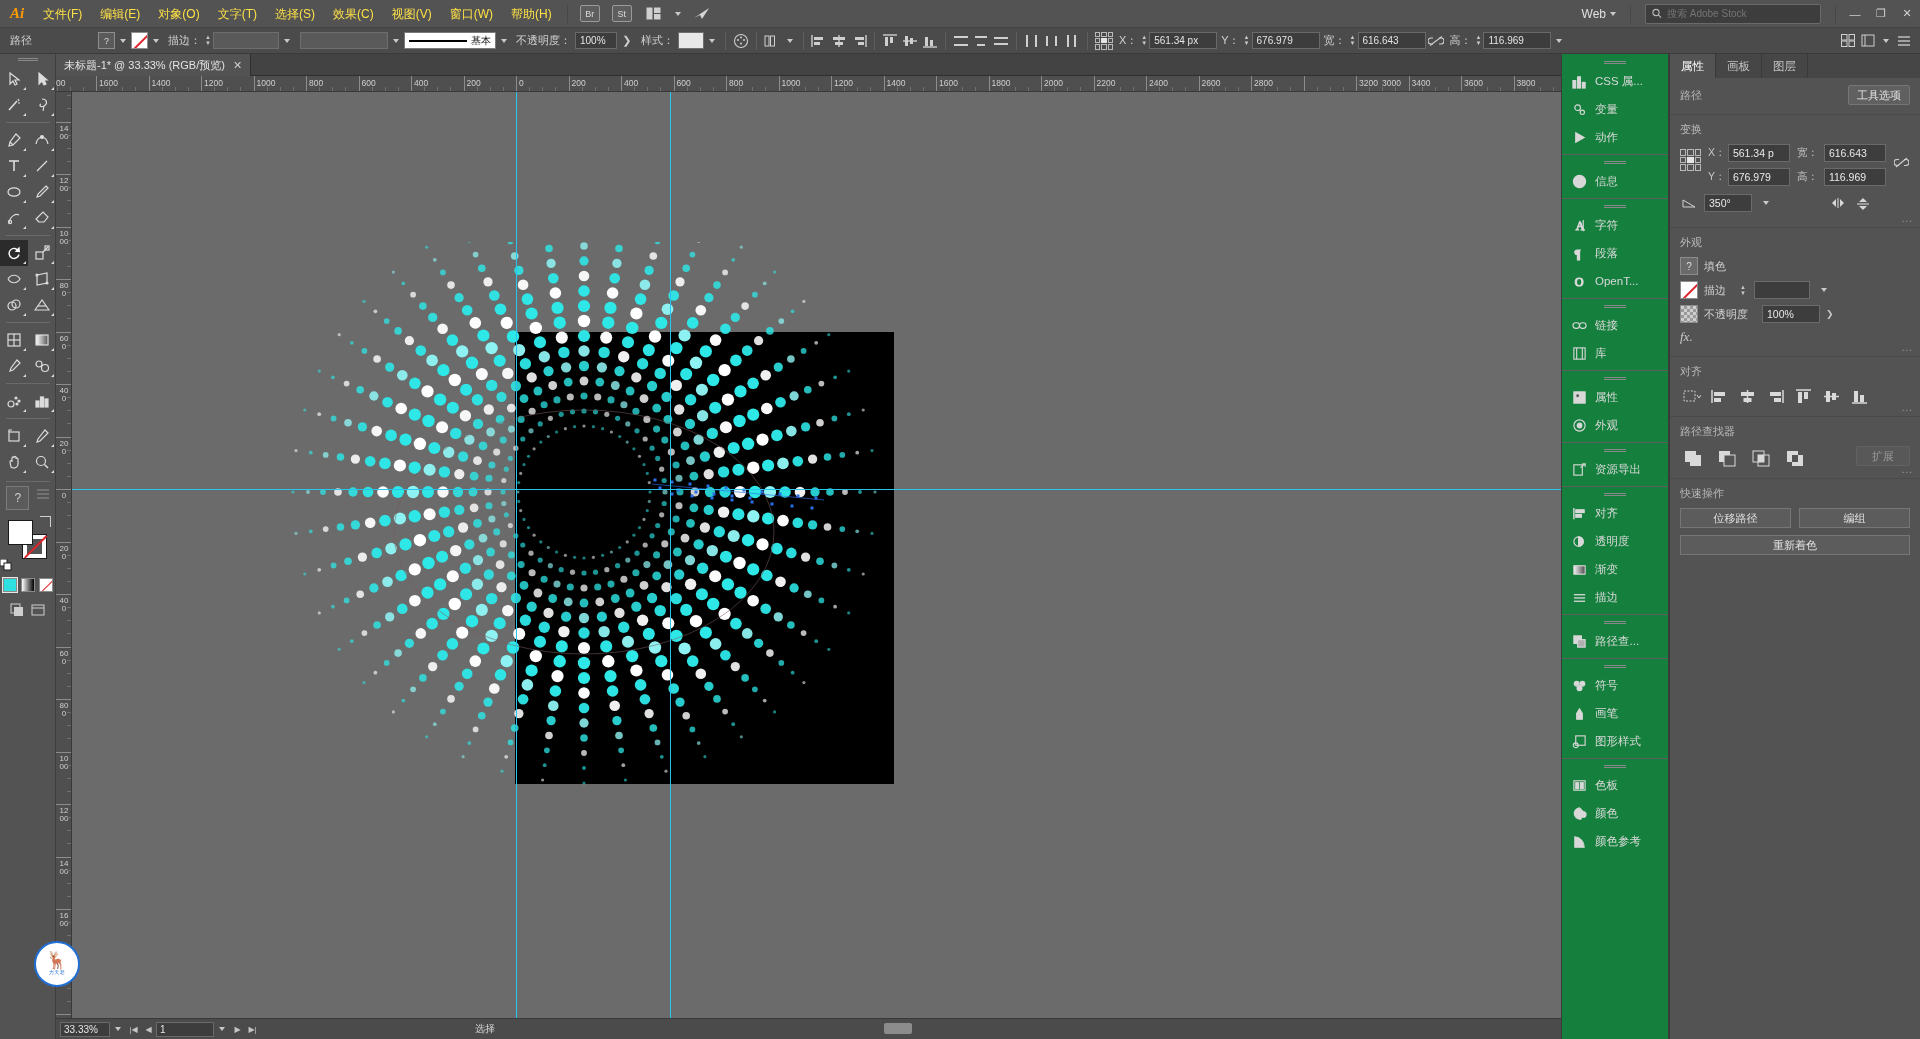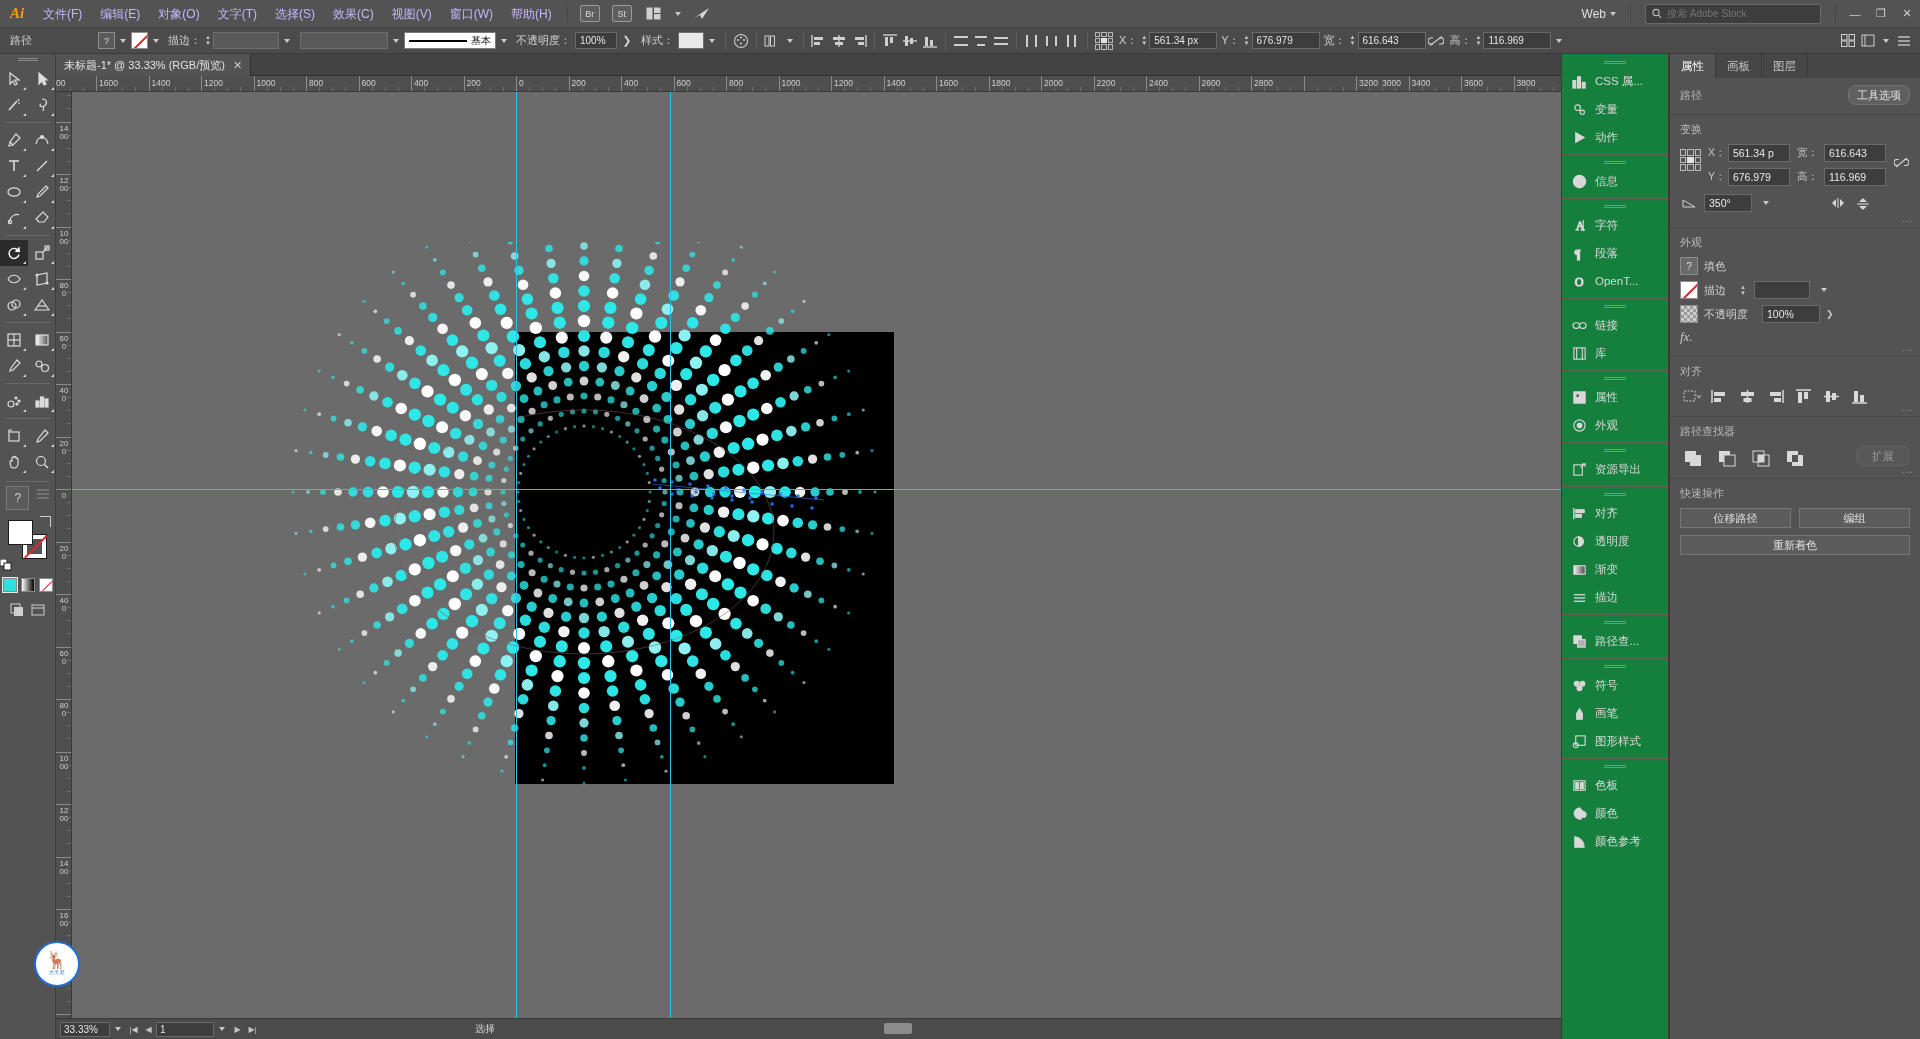--- a/index.html
+++ b/index.html
@@ -18,21 +18,21 @@
     position:absolute; left:0; top:0; width:1920px; height:28px;
     background:#535353; display:flex; align-items:center;
     border-bottom:1px solid #454545;
   }
   .ai-logo {
     width:34px; height:28px; display:flex; align-items:center; justify-content:center;
     color:#ff9a00; font-weight:bold; font-size:15px; font-style:italic;
     font-family:"Liberation Serif",serif;
   }
   .menu-item {
-    padding:0 9px; height:28px; line-height:28px; font-size:12px; color:#c4b5fd;
+    padding:0 9px; height:28px; line-height:28px; font-size:12px; color:#fde047;
     cursor:default; white-space:nowrap;
   }
   .mb-sep { width:1px; height:18px; background:#474747; margin:0 6px; }
   .mb-icon {
     width:26px; height:20px; margin:0 3px; display:flex; align-items:center; justify-content:center;
     font-size:10px; color:#c9c9c9;
   }
   .mb-badge {
     width:20px;height:17px;border:1px solid #9a9a9a;border-radius:2px;
     display:flex;align-items:center;justify-content:center;font-size:9px;color:#dcdcdc;
@@ -251,21 +251,21 @@
   .ptab {
     padding:0 11px;height:24px;line-height:24px;font-size:11.5px;color:#c2c2c2;
     border-right:1px solid #3a3a3a;
   }
   .ptab.active { background:#535353;color:#ffffff; }
   .psec { padding:7px 10px 9px; border-bottom:1px solid #4a4a4a; position:relative; }
   .psec-title { font-size:11px;color:#b8b8b8;margin-bottom:7px; }
   .row { display:flex;align-items:center;gap:6px;margin-bottom:6px; }
   .btn-lite {
     height:20px;background:#606060;border:1px solid #757575;color:#e4e4e4;font-size:11px;
-    display:flex;align-items:center;justify-content:center;padding:0 8px;border-radius:8px;
+    display:flex;align-items:center;justify-content:center;padding:0 8px;border-radius:2px;
   }
   .pfield {
     height:18px;background:#3d3d3d;border:1px solid #6a6a6a;color:#e8e8e8;font-size:10.5px;
     display:flex;align-items:center;padding-left:4px;
   }
   .plabel { font-size:10.5px;color:#c6c6c6;width:14px;text-align:right; }
   .ref-grid {
     width:22px;height:22px;display:grid;grid-template-columns:repeat(3,1fr);
     grid-template-rows:repeat(3,1fr);gap:1px;
   }

